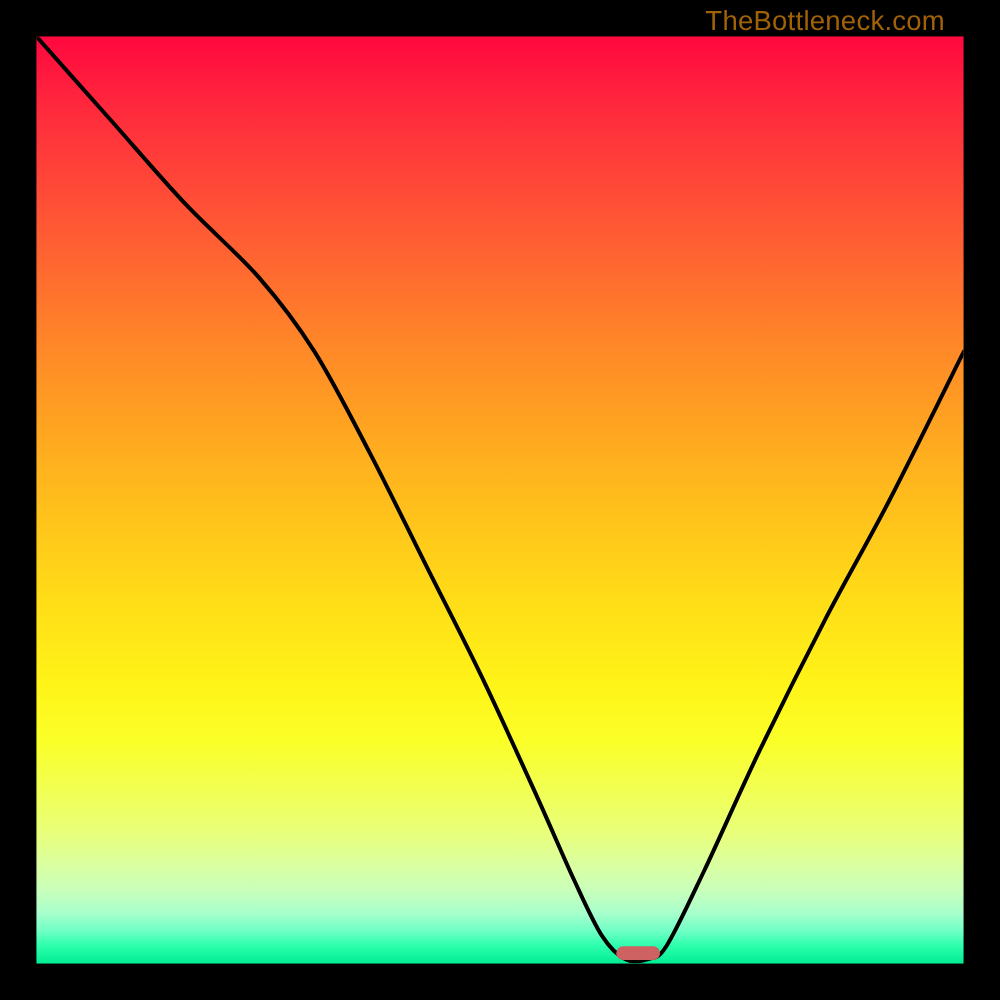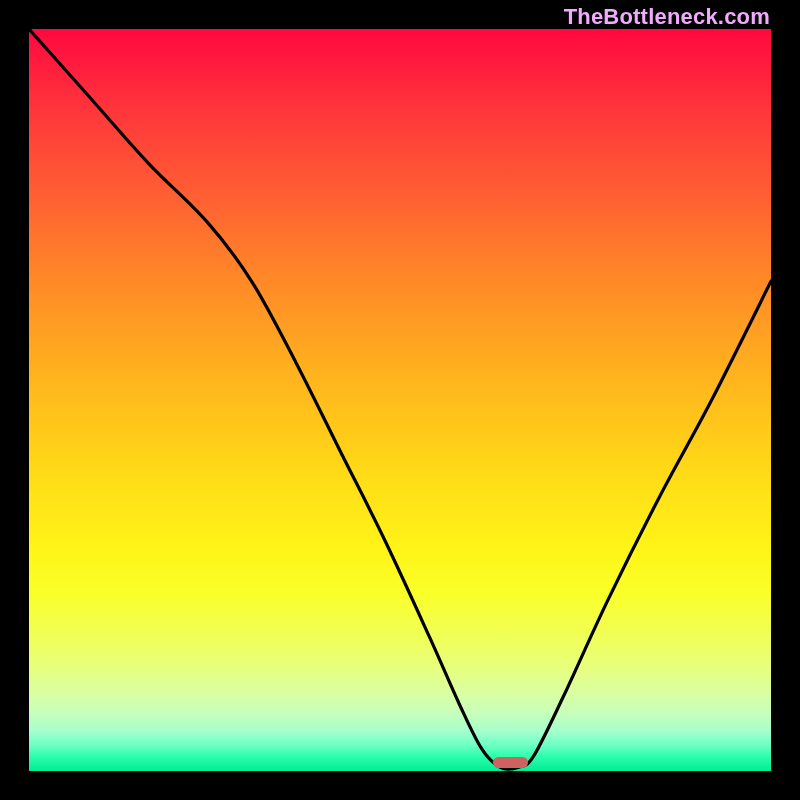--- a/index.html
+++ b/index.html
@@ -56,24 +56,24 @@
     width: 100%; height: 100%;
   }
   .marker {
     position: absolute;
     background: #ce6263;
     border-radius: 999px;
   }
   .watermark {
     position: absolute;
     top: 4px;
-    right: 30px;
-    color: #f0abfc;
+    right: 44px;
+    color: #a16207;
     font-size: 22px;
-    font-weight: 700;
+    font-weight: 400;
     letter-spacing: 0.2px;
   }
 </style>
 </head>
 <body>
 
 <div class="frame">
 
   <div class="watermark">TheBottleneck.com</div>
 

